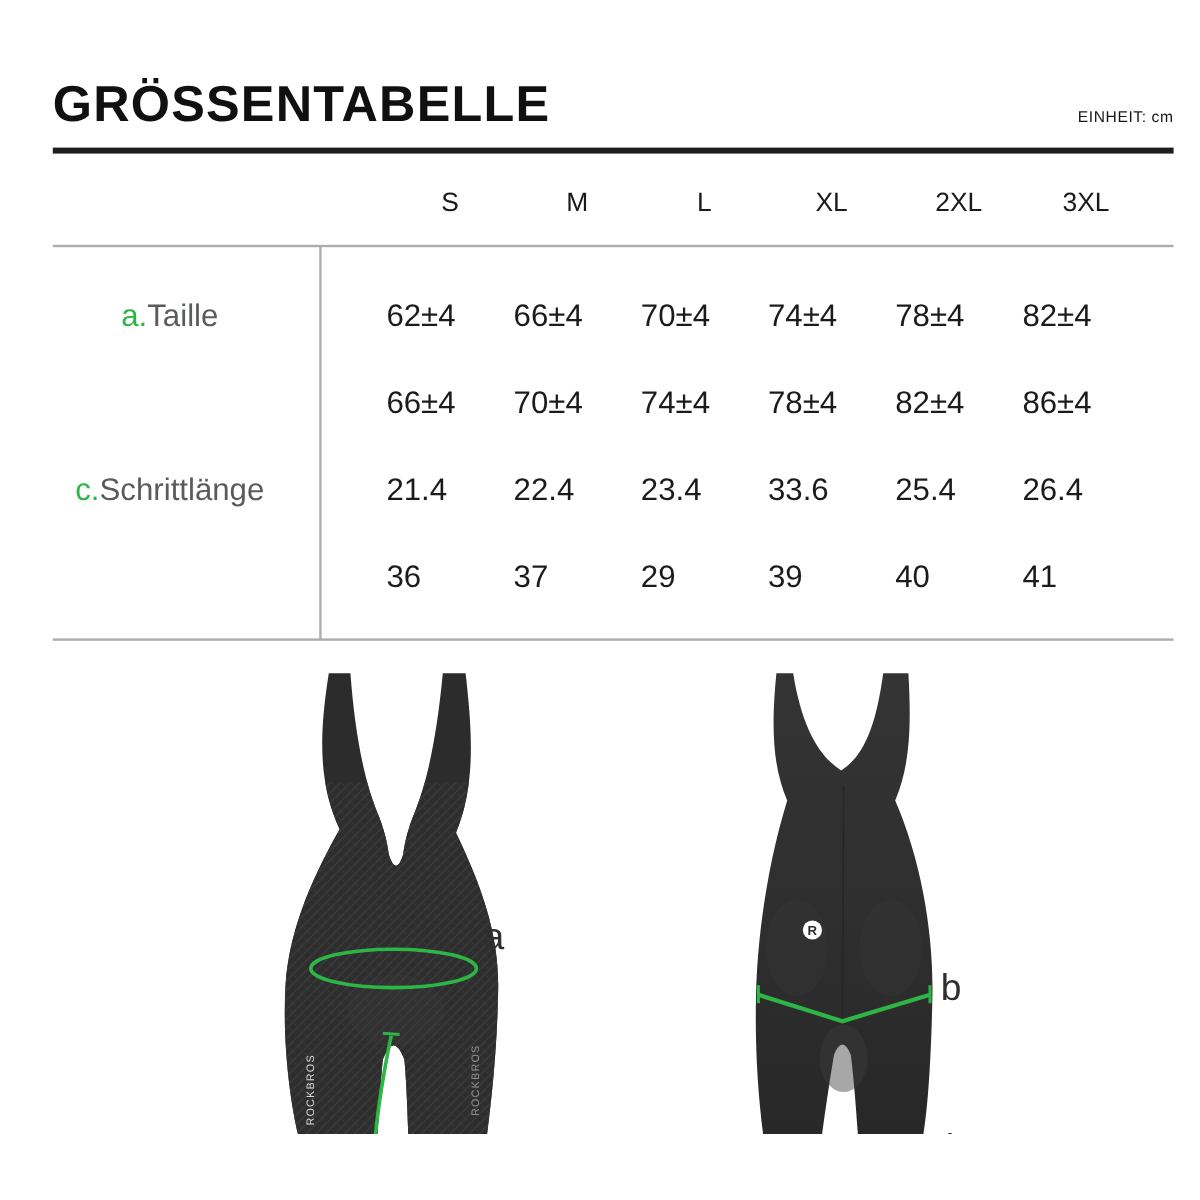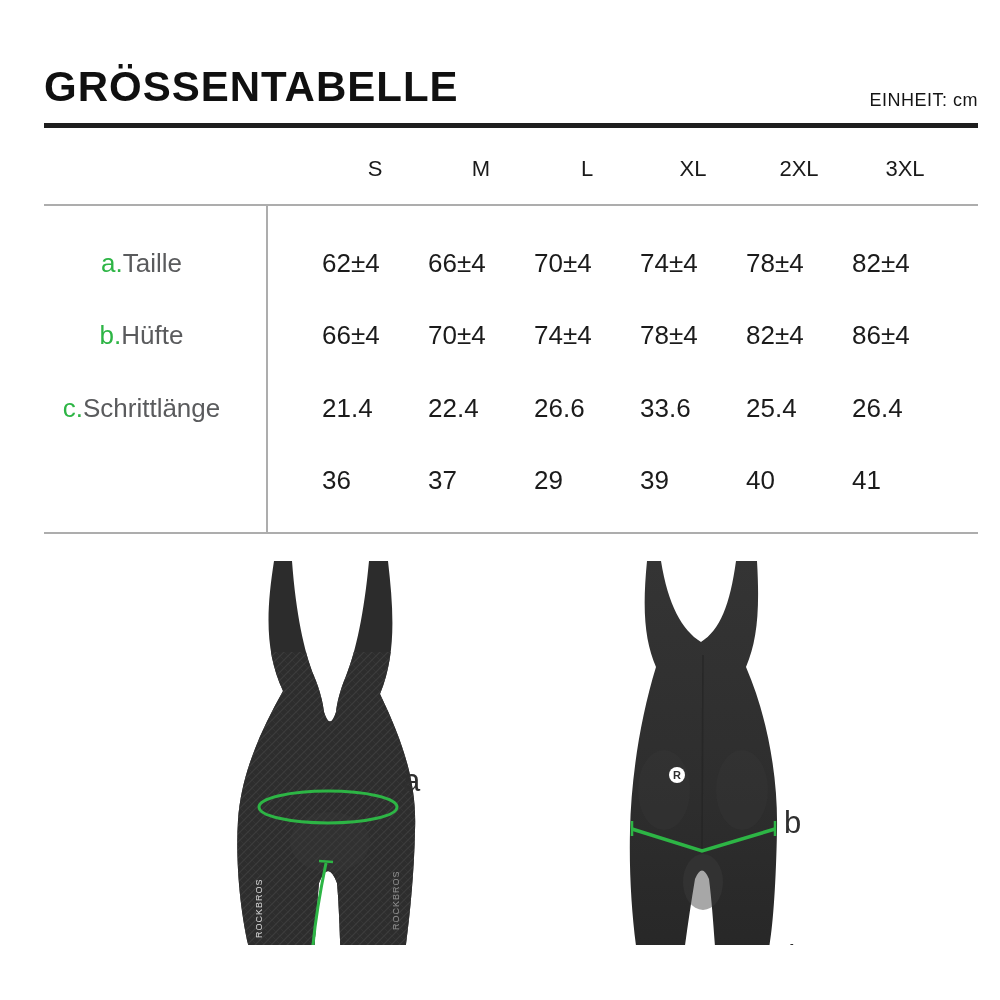--- a/index.html
+++ b/index.html
@@ -6,21 +6,21 @@
   html,body{margin:0;padding:0;background:#fff;}
   .canvas{
     position:relative;width:1000px;height:945px;background:#fff;overflow:hidden;
     font-family:"Liberation Sans",sans-serif;
   }
   .title{
     position:absolute;left:44px;top:66px;font-size:42px;line-height:42px;
     font-weight:700;letter-spacing:1px;color:#101010;white-space:nowrap;
   }
   .unit{
-    position:absolute;right:22px;top:90px;font-size:18px;font-weight:500;
+    position:absolute;right:22px;top:90px;font-size:13px;font-weight:500;
     color:#151515;letter-spacing:.5px;
   }
   .rule-thick{position:absolute;left:44px;right:22px;top:123px;height:5px;background:#1e1e1e;}
   .rule-thin{position:absolute;left:44px;right:22px;height:2px;background:#adadad;}
   .rt-top{top:204px;}
   .rt-bottom{top:532px;}
   .vdivider{position:absolute;left:266px;top:205px;width:2px;height:328px;background:#adadad;}
   .size-row{position:absolute;left:322px;top:155px;width:636px;display:flex;}
   .size-cell{width:106px;text-align:center;font-size:22px;line-height:28px;font-weight:500;color:#1a1a1a;}
   .mrow-label{
@@ -63,39 +63,36 @@
   </div>
   <div class="mrow-values r0">
     <div class="vcell">62±4</div>
     <div class="vcell">66±4</div>
     <div class="vcell">70±4</div>
     <div class="vcell">74±4</div>
     <div class="vcell">78±4</div>
     <div class="vcell">82±4</div>
   </div>
 
-  <div class="mrow-label r1">
-    <span class="letter">b.</span><span>Hüfte</span>
-  </div>
   <div class="mrow-values r1">
     <div class="vcell">66±4</div>
     <div class="vcell">70±4</div>
     <div class="vcell">74±4</div>
     <div class="vcell">78±4</div>
     <div class="vcell">82±4</div>
     <div class="vcell">86±4</div>
   </div>
 
   <div class="mrow-label r2">
     <span class="letter">c.</span><span>Schrittlänge</span>
   </div>
   <div class="mrow-values r2">
     <div class="vcell">21.4</div>
     <div class="vcell">22.4</div>
-    <div class="vcell">26.6</div>
+    <div class="vcell">23.4</div>
     <div class="vcell">33.6</div>
     <div class="vcell">25.4</div>
     <div class="vcell">26.4</div>
   </div>
 
   <div class="mrow-values r3">
     <div class="vcell">36</div>
     <div class="vcell">37</div>
     <div class="vcell">29</div>
     <div class="vcell">39</div>

